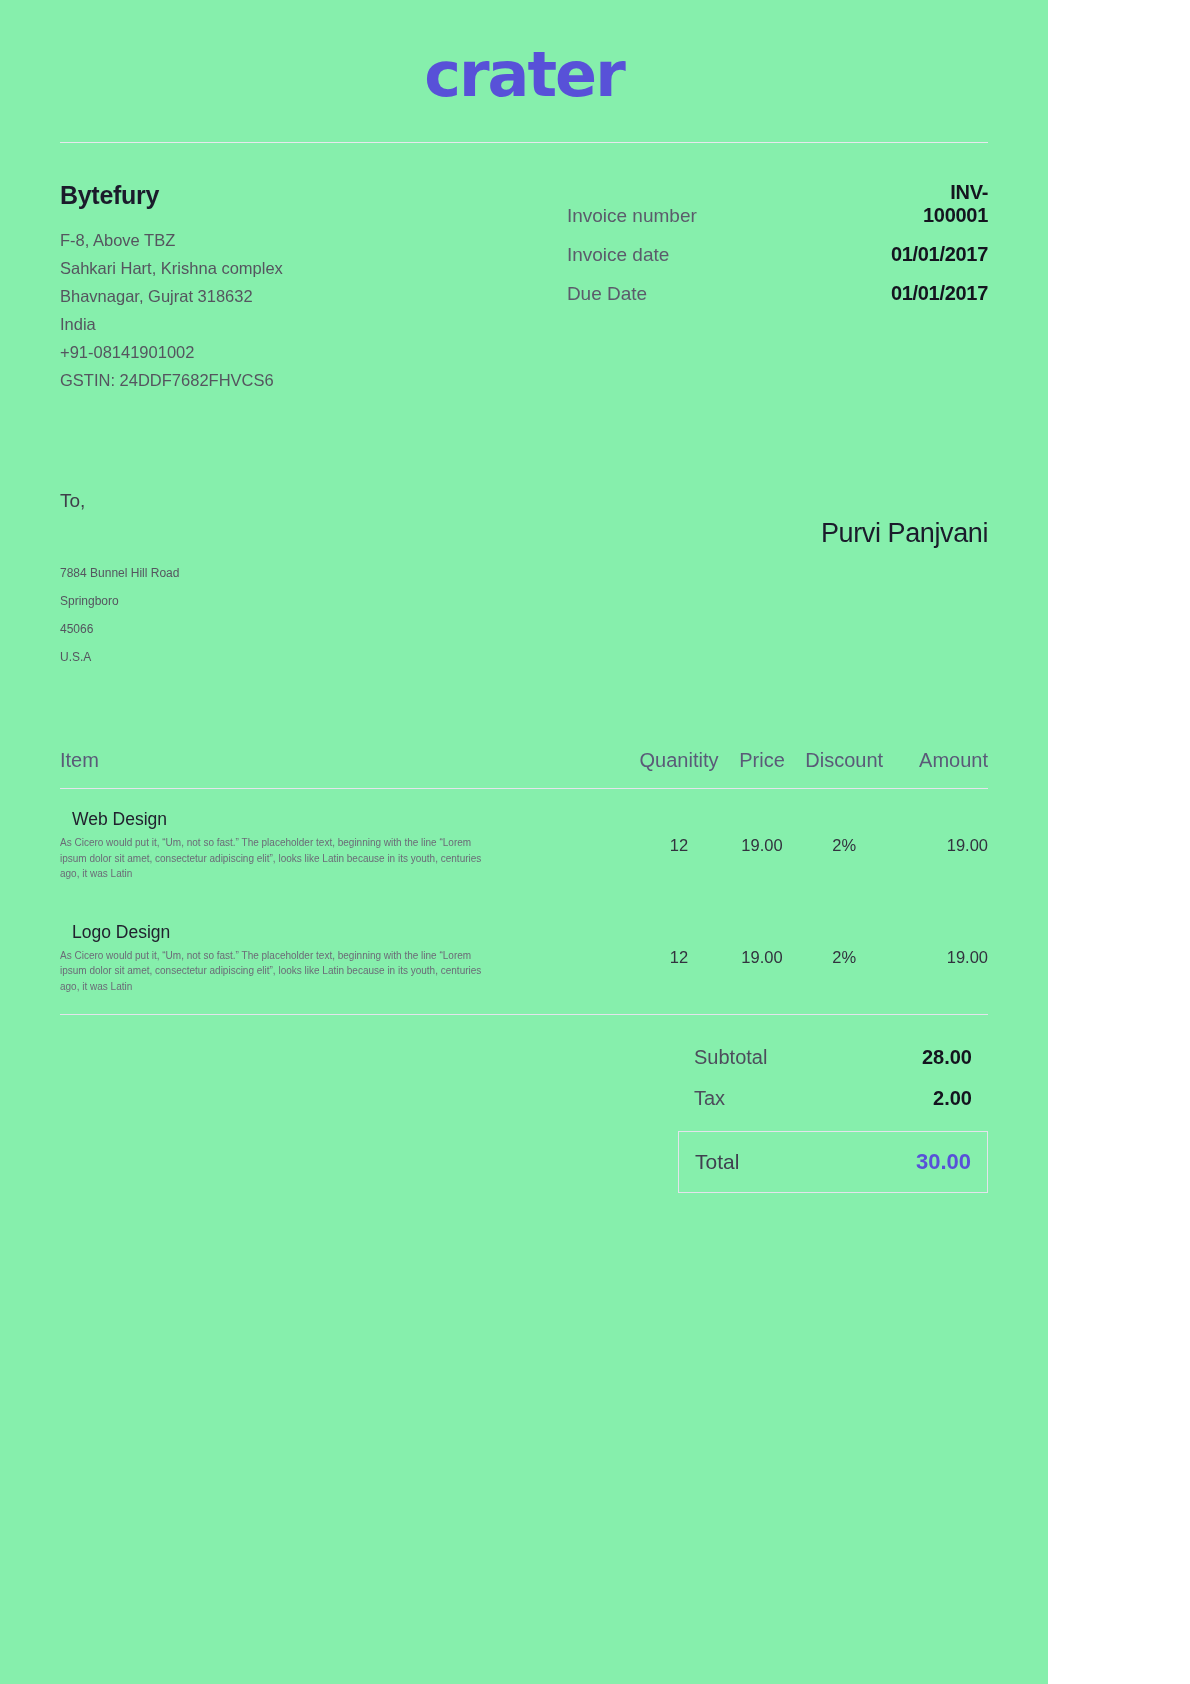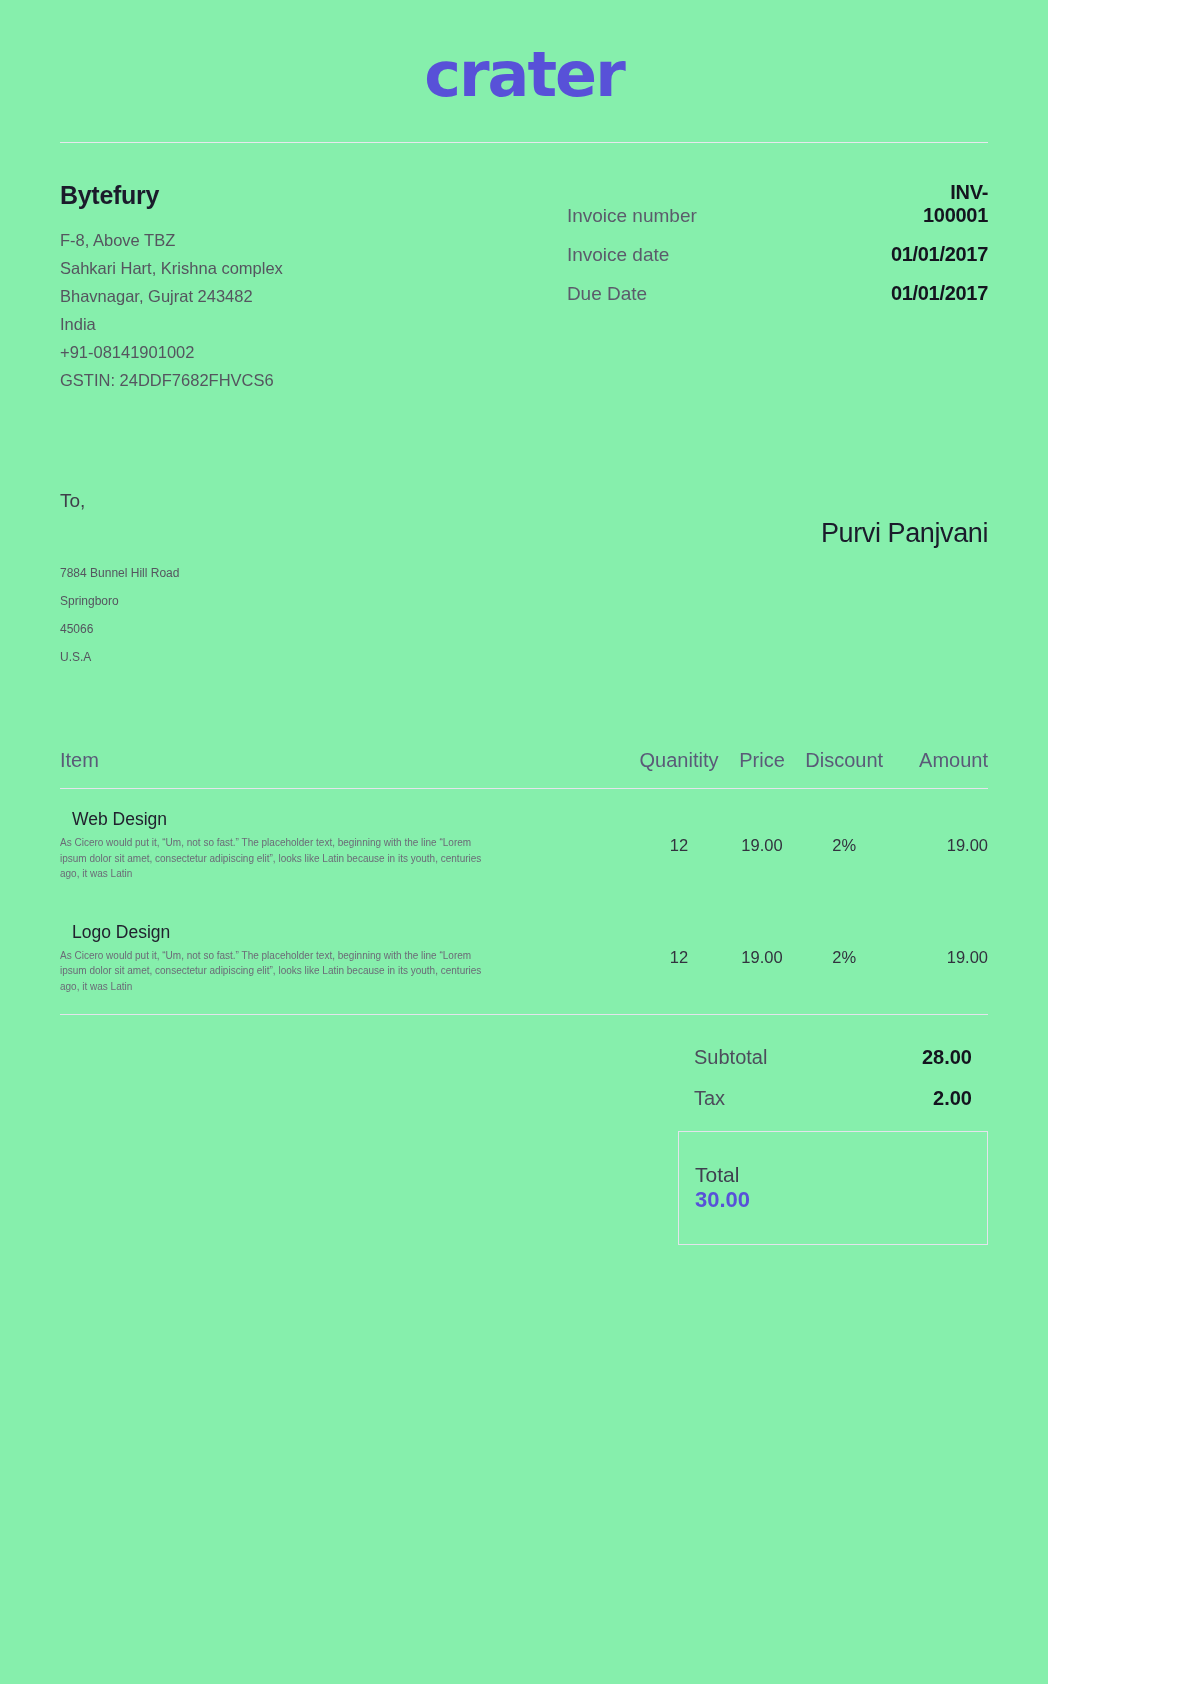--- a/index.html
+++ b/index.html
@@ -173,46 +173,45 @@
     color: #4d4d5c;
   }
   .total-value {
     font-size: 20px;
     color: #14141f;
     font-weight: 700;
   }
   .grand {
     border: 1px solid #e4e4ec;
     margin-top: 12px;
-    padding: 31px 16px;
+    padding: 17px 16px;
     display: flex;
     justify-content: space-between;
     align-items: baseline;
-    flex-direction: column;
   }
   .grand .total-label { font-size: 21px; color: #3f3f4f; }
   .grand .total-value { font-size: 22px; color: #5851d8; font-weight: 700; }
 </style>
 </head>
 <body>
 
 <div class="page">
 
   <div class="logo-wrap">
     <div class="logo-text">crater</div>
   </div>
 
   <div class="divider-top"></div>
 
   <div class="header">
     <div class="company-col">
       <div class="company-name">Bytefury</div>
       <div class="company-line">F-8, Above TBZ</div>
       <div class="company-line">Sahkari Hart, Krishna complex</div>
-      <div class="company-line">Bhavnagar, Gujrat 243482</div>
+      <div class="company-line">Bhavnagar, Gujrat 318632</div>
       <div class="company-line">India</div>
       <div class="company-line">+91-08141901002</div>
       <div class="company-line">GSTIN: 24DDF7682FHVCS6</div>
     </div>
 
     <div class="meta-col">
       <div class="meta-row">
         <div class="meta-label">Invoice number</div>
         <div class="meta-value">INV-100001</div>
       </div>

